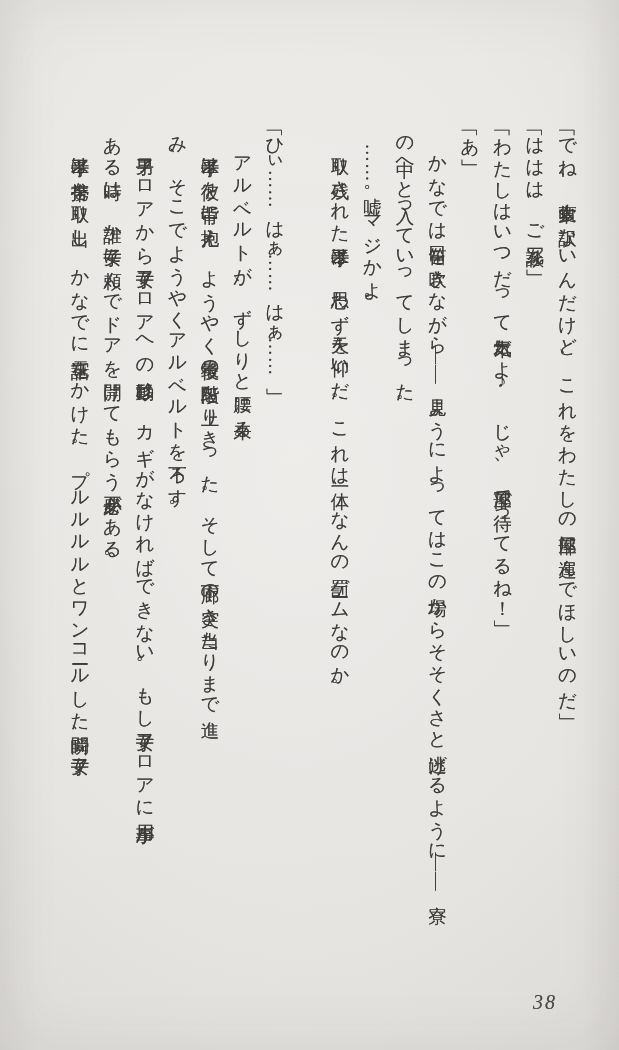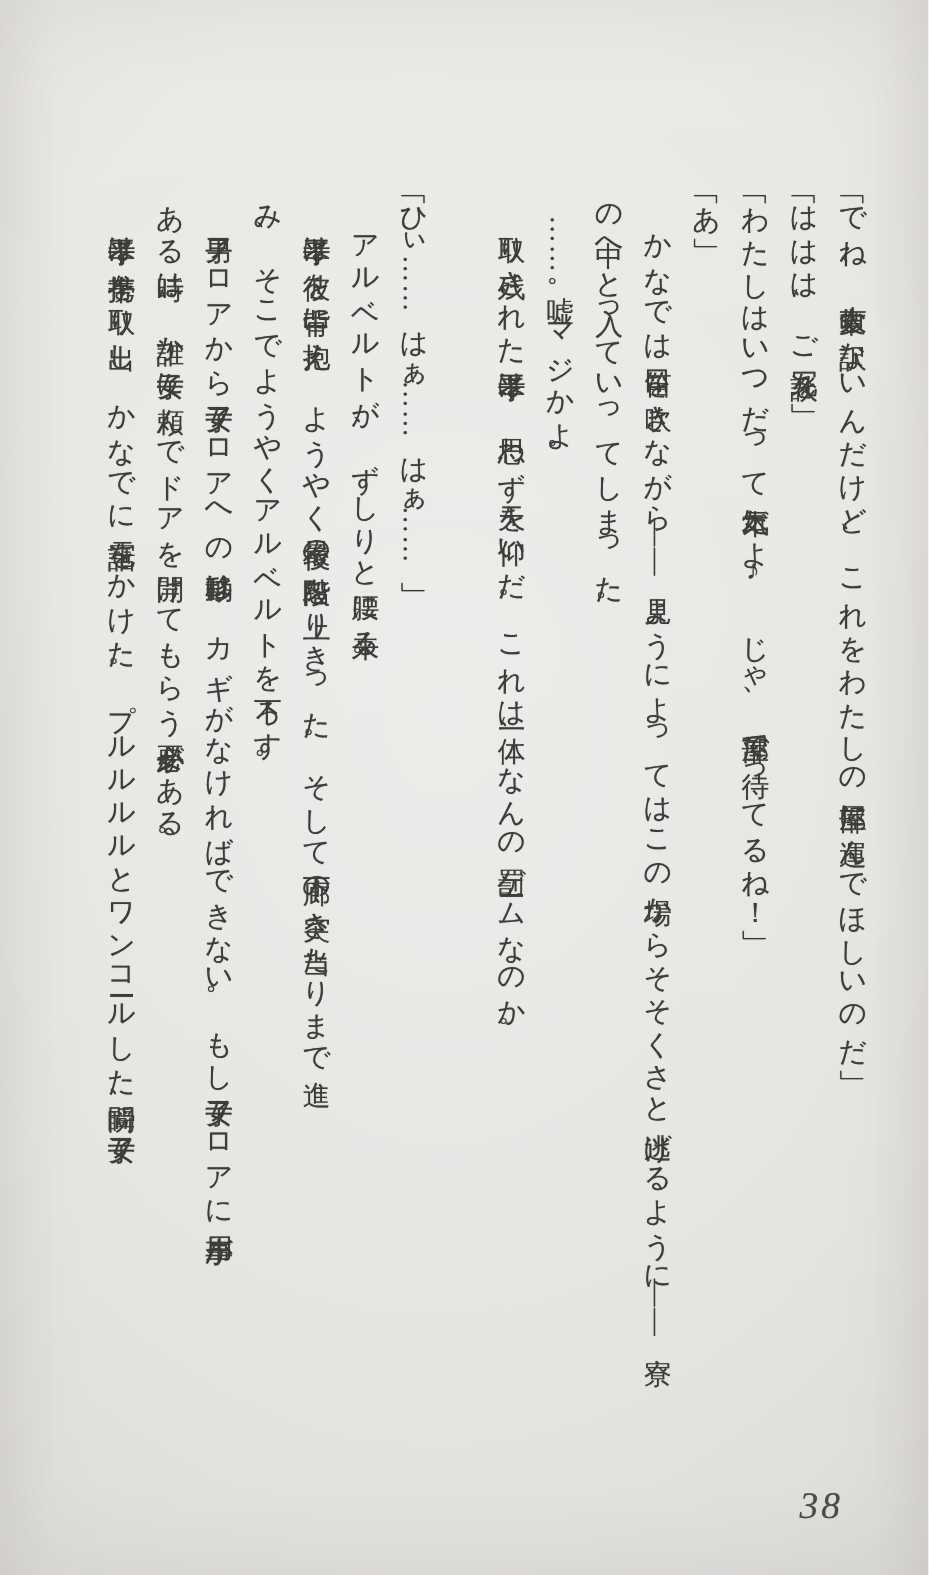--- a/index.html
+++ b/index.html
@@ -40,21 +40,21 @@
     color: #3d3c3a;
     text-shadow: 0 0 0.6px rgba(61,60,58,0.55);
   }
   .text-line {
     white-space: pre-wrap;
   }
   .page-number {
     position: absolute;
     left: 533px;
     top: 991px;
-    font-size: 25px;
+    font-size: 20px;
     font-style: italic;
     letter-spacing: 2px;
     color: #4b4a48;
     text-shadow: 0 0 0.6px rgba(75,74,72,0.5);
     text-align: center;
   }
 </style>
 </head>
 <body>
 

